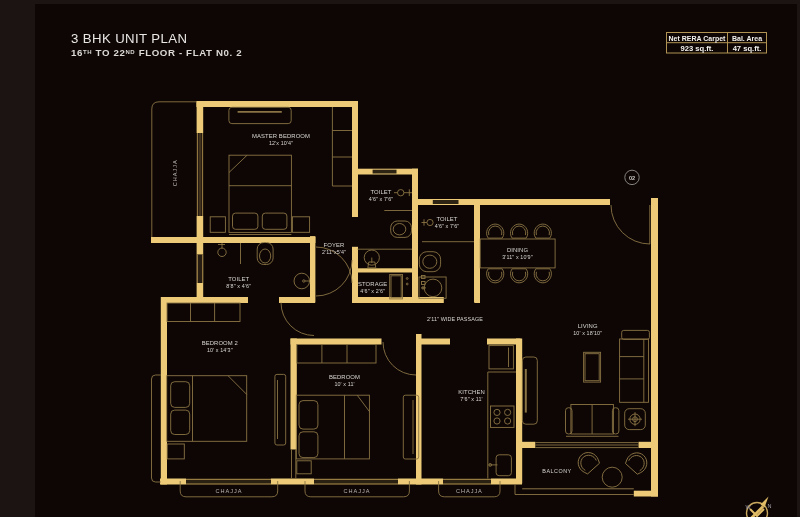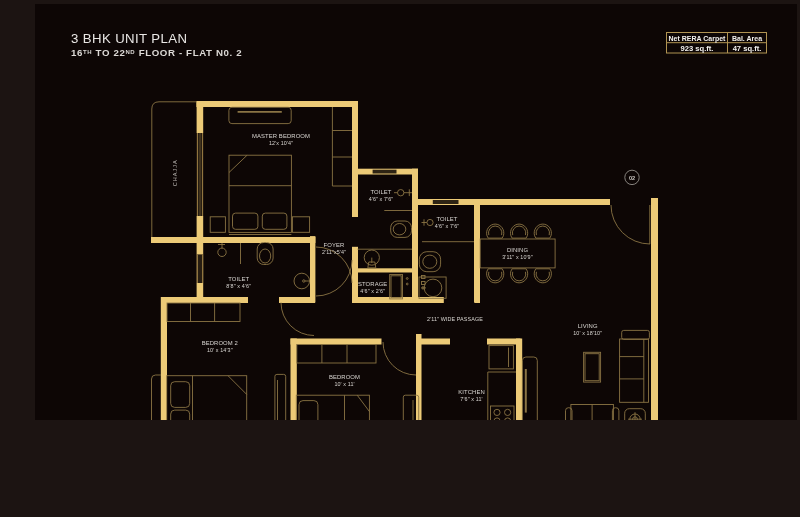--- a/index.html
+++ b/index.html
@@ -1,16 +1,16 @@
 <!DOCTYPE html>
 <html><head>
 <meta charset="utf-8">
 <style>
   html,body{margin:0;padding:0;background:#1c1412;}
-  #page{width:800px;height:420px;position:relative;overflow:hidden;background:#1c1412;
+  #page{width:800px;height:517px;position:relative;overflow:hidden;background:#1c1412;
         font-family:"Liberation Sans", sans-serif;}
   svg{position:absolute;left:0;top:0;}
   text{font-family:"Liberation Sans", sans-serif;}
 </style>
 </head>
 <body>
 <div id="page">
 <svg width="800" height="517" viewBox="0 0 800 517">
 
   <rect x="0" y="0" width="800" height="517" fill="#1c1412"></rect>

